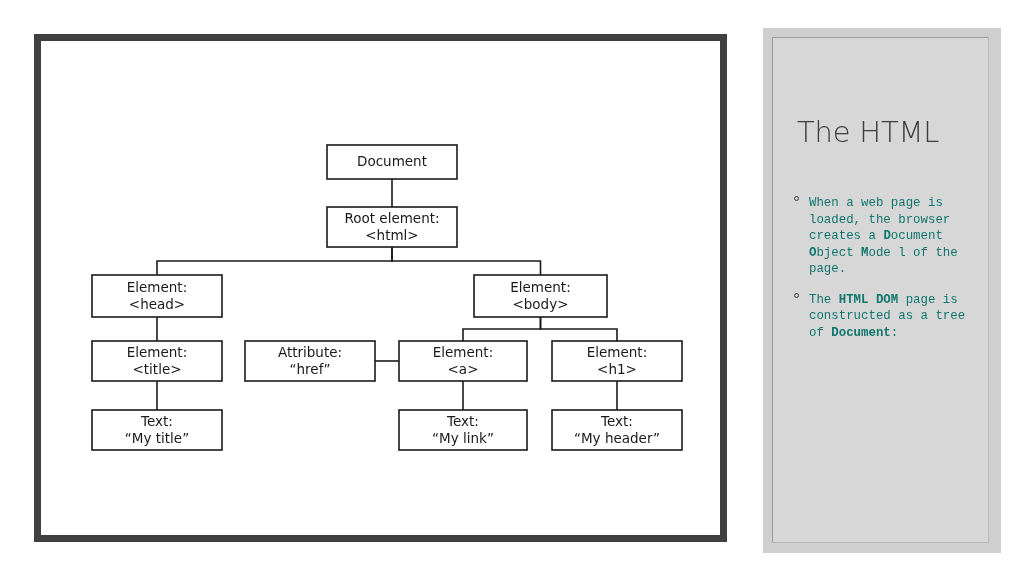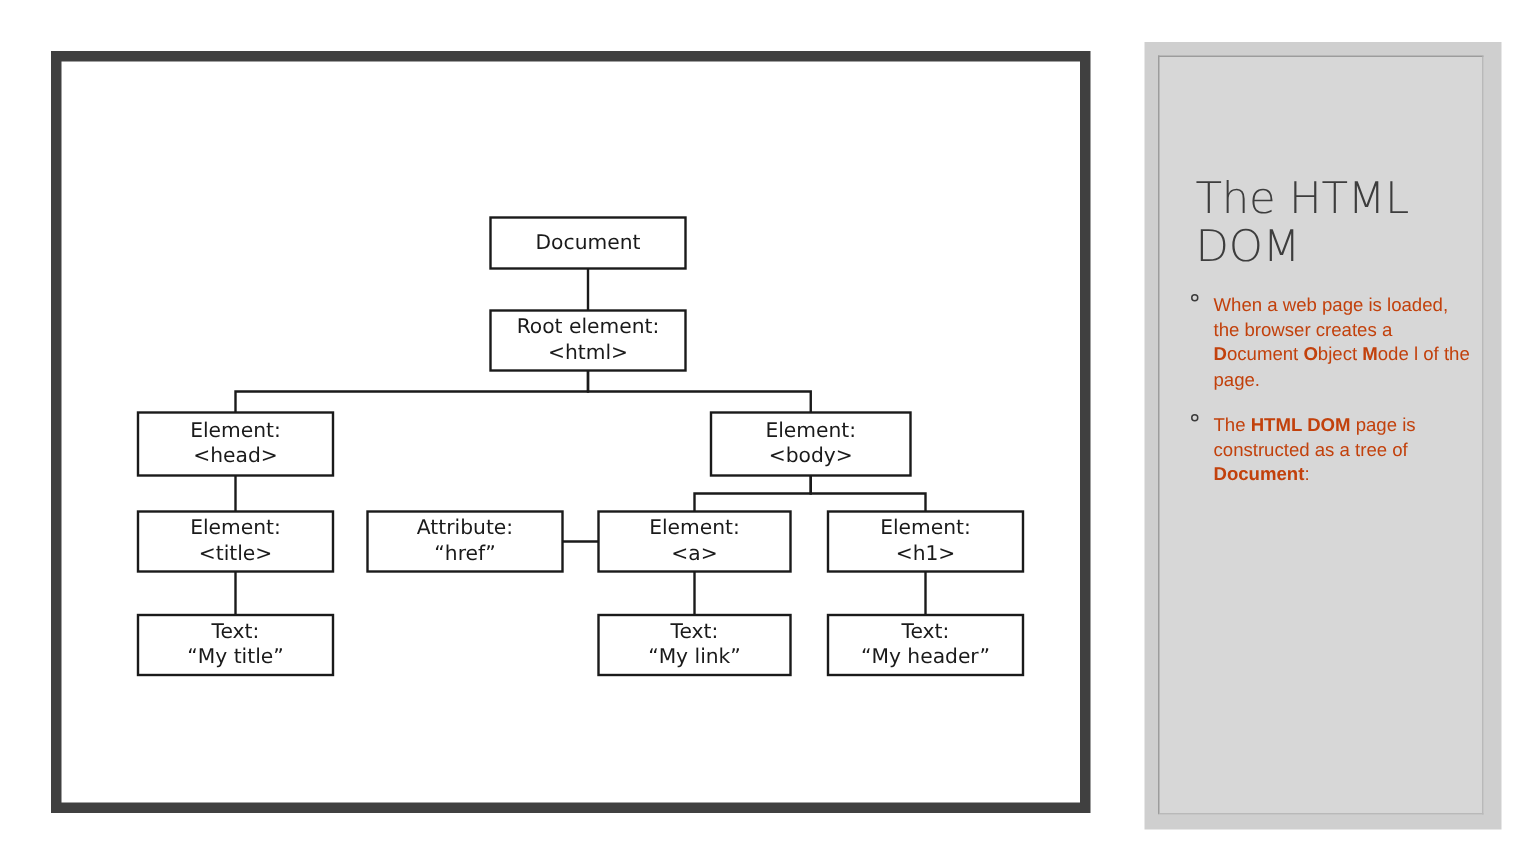--- a/index.html
+++ b/index.html
@@ -93,24 +93,24 @@
     top: 157px;
     width: 190px;
     margin: 0;
     padding: 0;
     list-style: none;
   }
   .bullet-item {
     position: relative;
     padding-left: 16px;
     margin-bottom: 14px;
-    font-family: Liberation Sans, sans-serif;
+    font-family: Liberation Mono, monospace;
     font-size: 12.4px;
     line-height: 1.33;
-    color: #c2410c;
+    color: #0f766e;
   }
   .bullet-marker {
     position: absolute;
     left: 1px;
     top: 1px;
     width: 5px;
     height: 5px;
     border: 1px solid #3a3a3a;
     border-radius: 50%;
     box-sizing: border-box;
@@ -190,19 +190,19 @@
           <rect x="511" y="369" width="130" height="40" class="node-box"></rect>
           <text x="576" y="380.5" class="node-label">Text:</text>
           <text x="576" y="397.5" class="node-label">“My header”</text>
         </g>
       </g>
   </svg>
 </div>
 
 <div id="text-panel-outer">
   <div id="text-panel-inner">
-    <div id="panel-title"><span>The HTML</span><br><span>DOM</span></div>
+    <div id="panel-title"><span>The HTML</span><br></div>
     <ul id="bullet-list">
         <li class="bullet-item"><span class="bullet-marker"></span><span class="bullet-text"><span>When a web page is loaded, the browser creates</span><span> a </span><b>D</b><span>ocument </span><b>O</b><span>bject </span><b>M</b><span>ode l of the page.</span></span></li>
         <li class="bullet-item"><span class="bullet-marker"></span><span class="bullet-text"><span>The </span><b>HTML DOM</b><span> page is constructed as a tree of </span><b>Document</b><span>:</span></span></li>
       </ul>
   </div>
 </div>
 
 </body></html>

